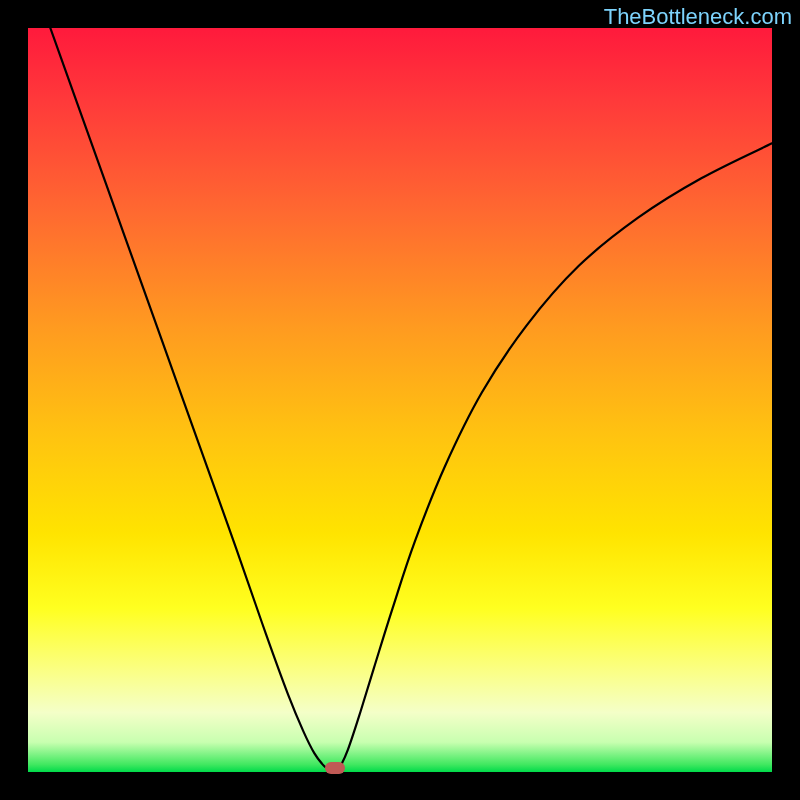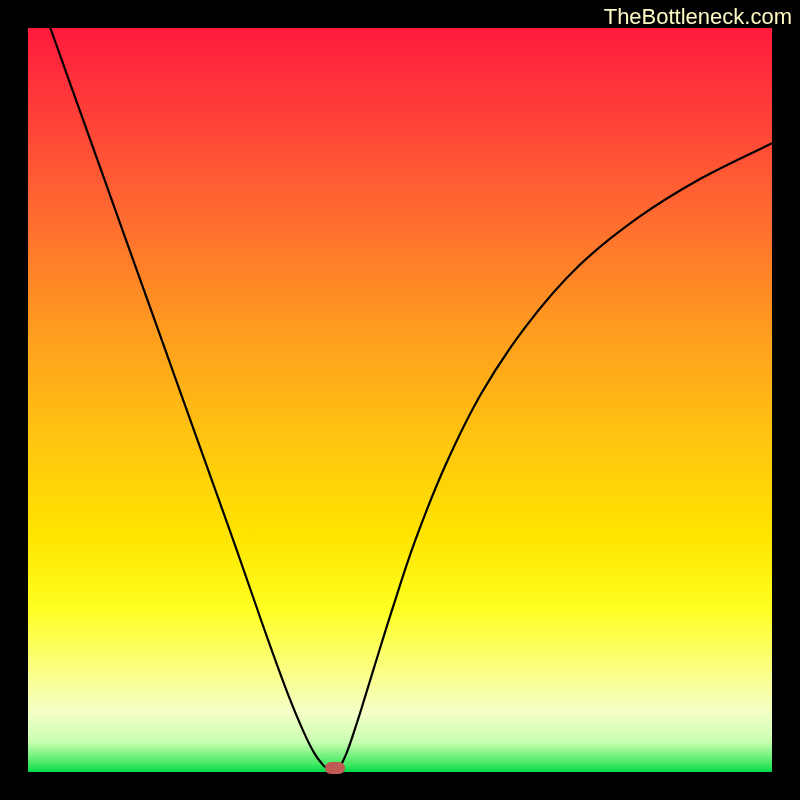--- a/index.html
+++ b/index.html
@@ -8,21 +8,21 @@
     height: 800px;
     background: #000;
     position: relative;
     overflow: hidden;
     font-family: Arial, Helvetica, sans-serif;
   }
   .watermark {
     position: absolute;
     top: 4px;
     right: 8px;
-    color: #fef9c3;
+    color: #7dd3fc;
     font-size: 22px;
     font-weight: 500;
     z-index: 30;
   }
   .plot-area {
     position: absolute;
     left: 28px;
     top: 28px;
     width: 744px;
     height: 744px;

